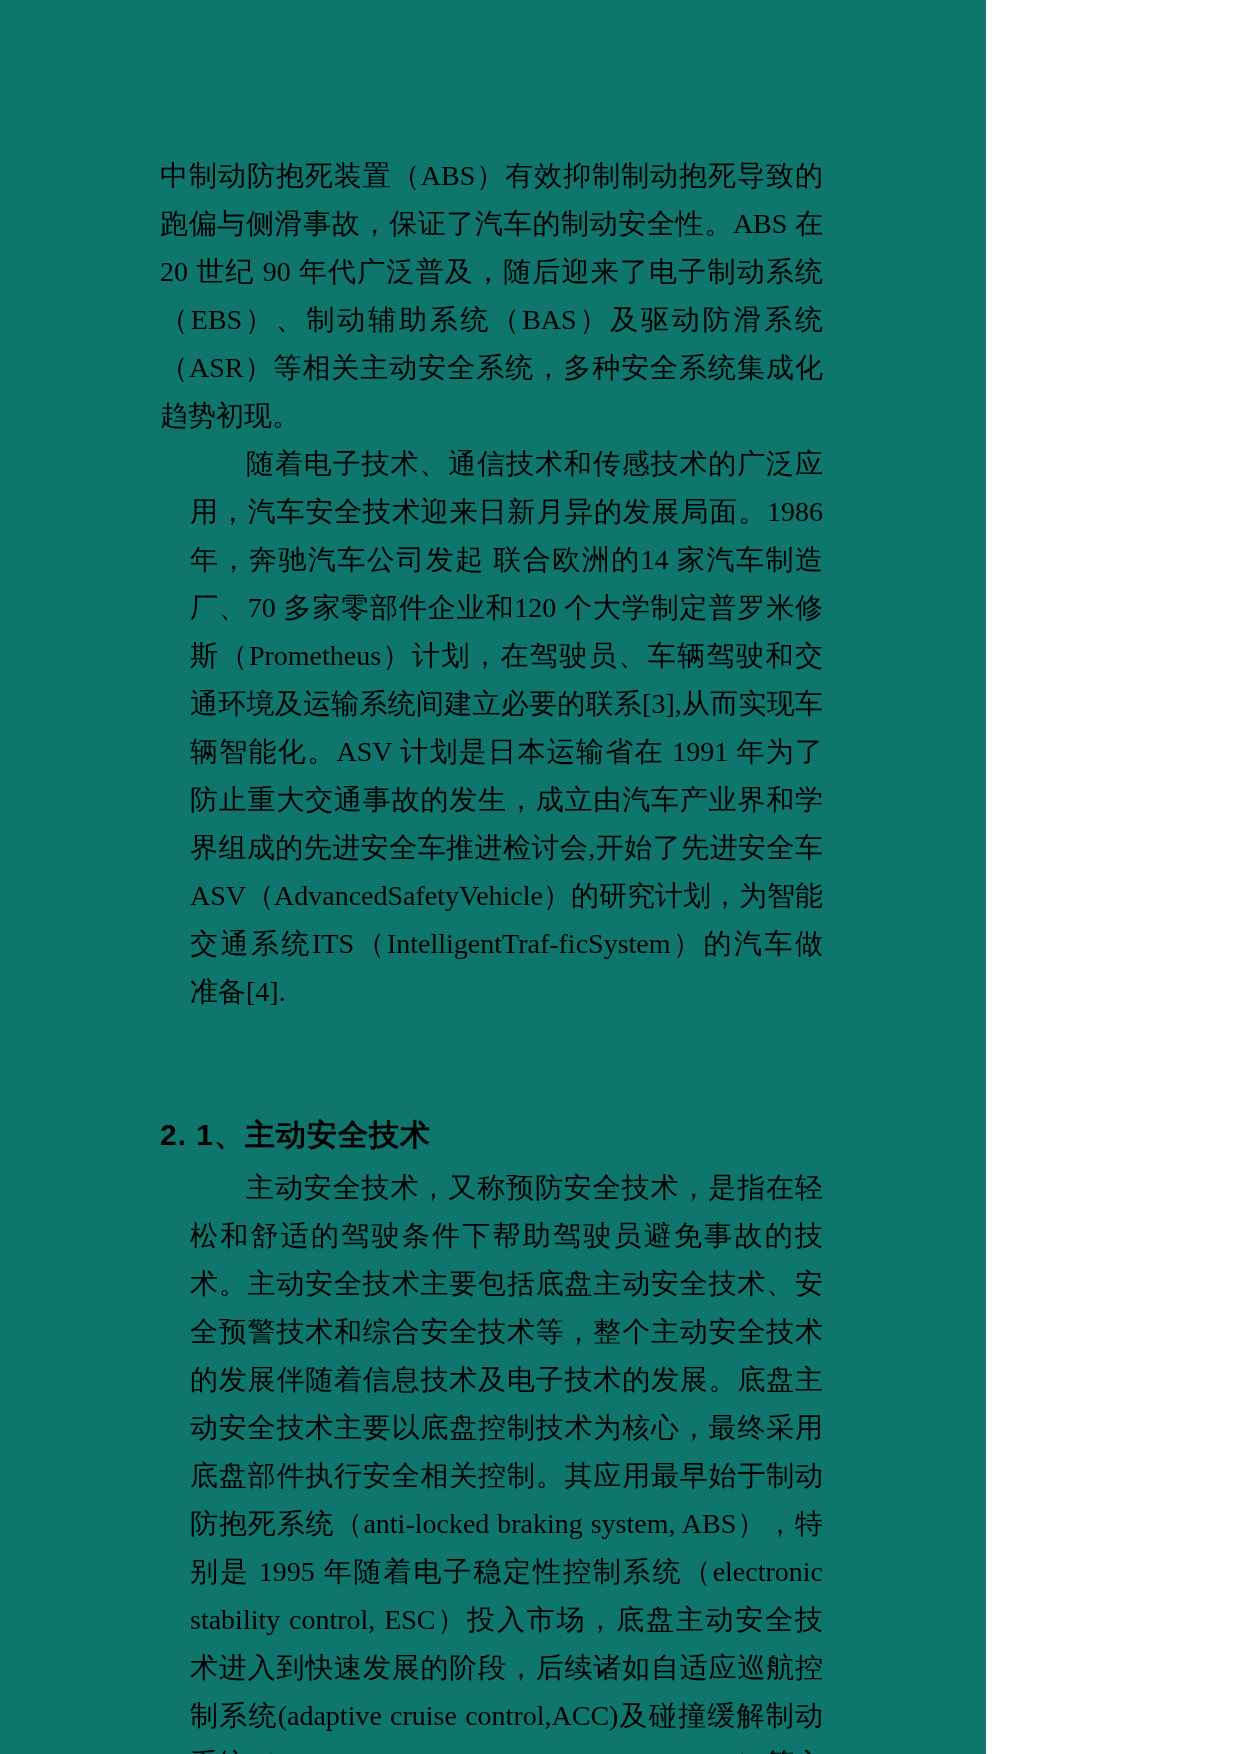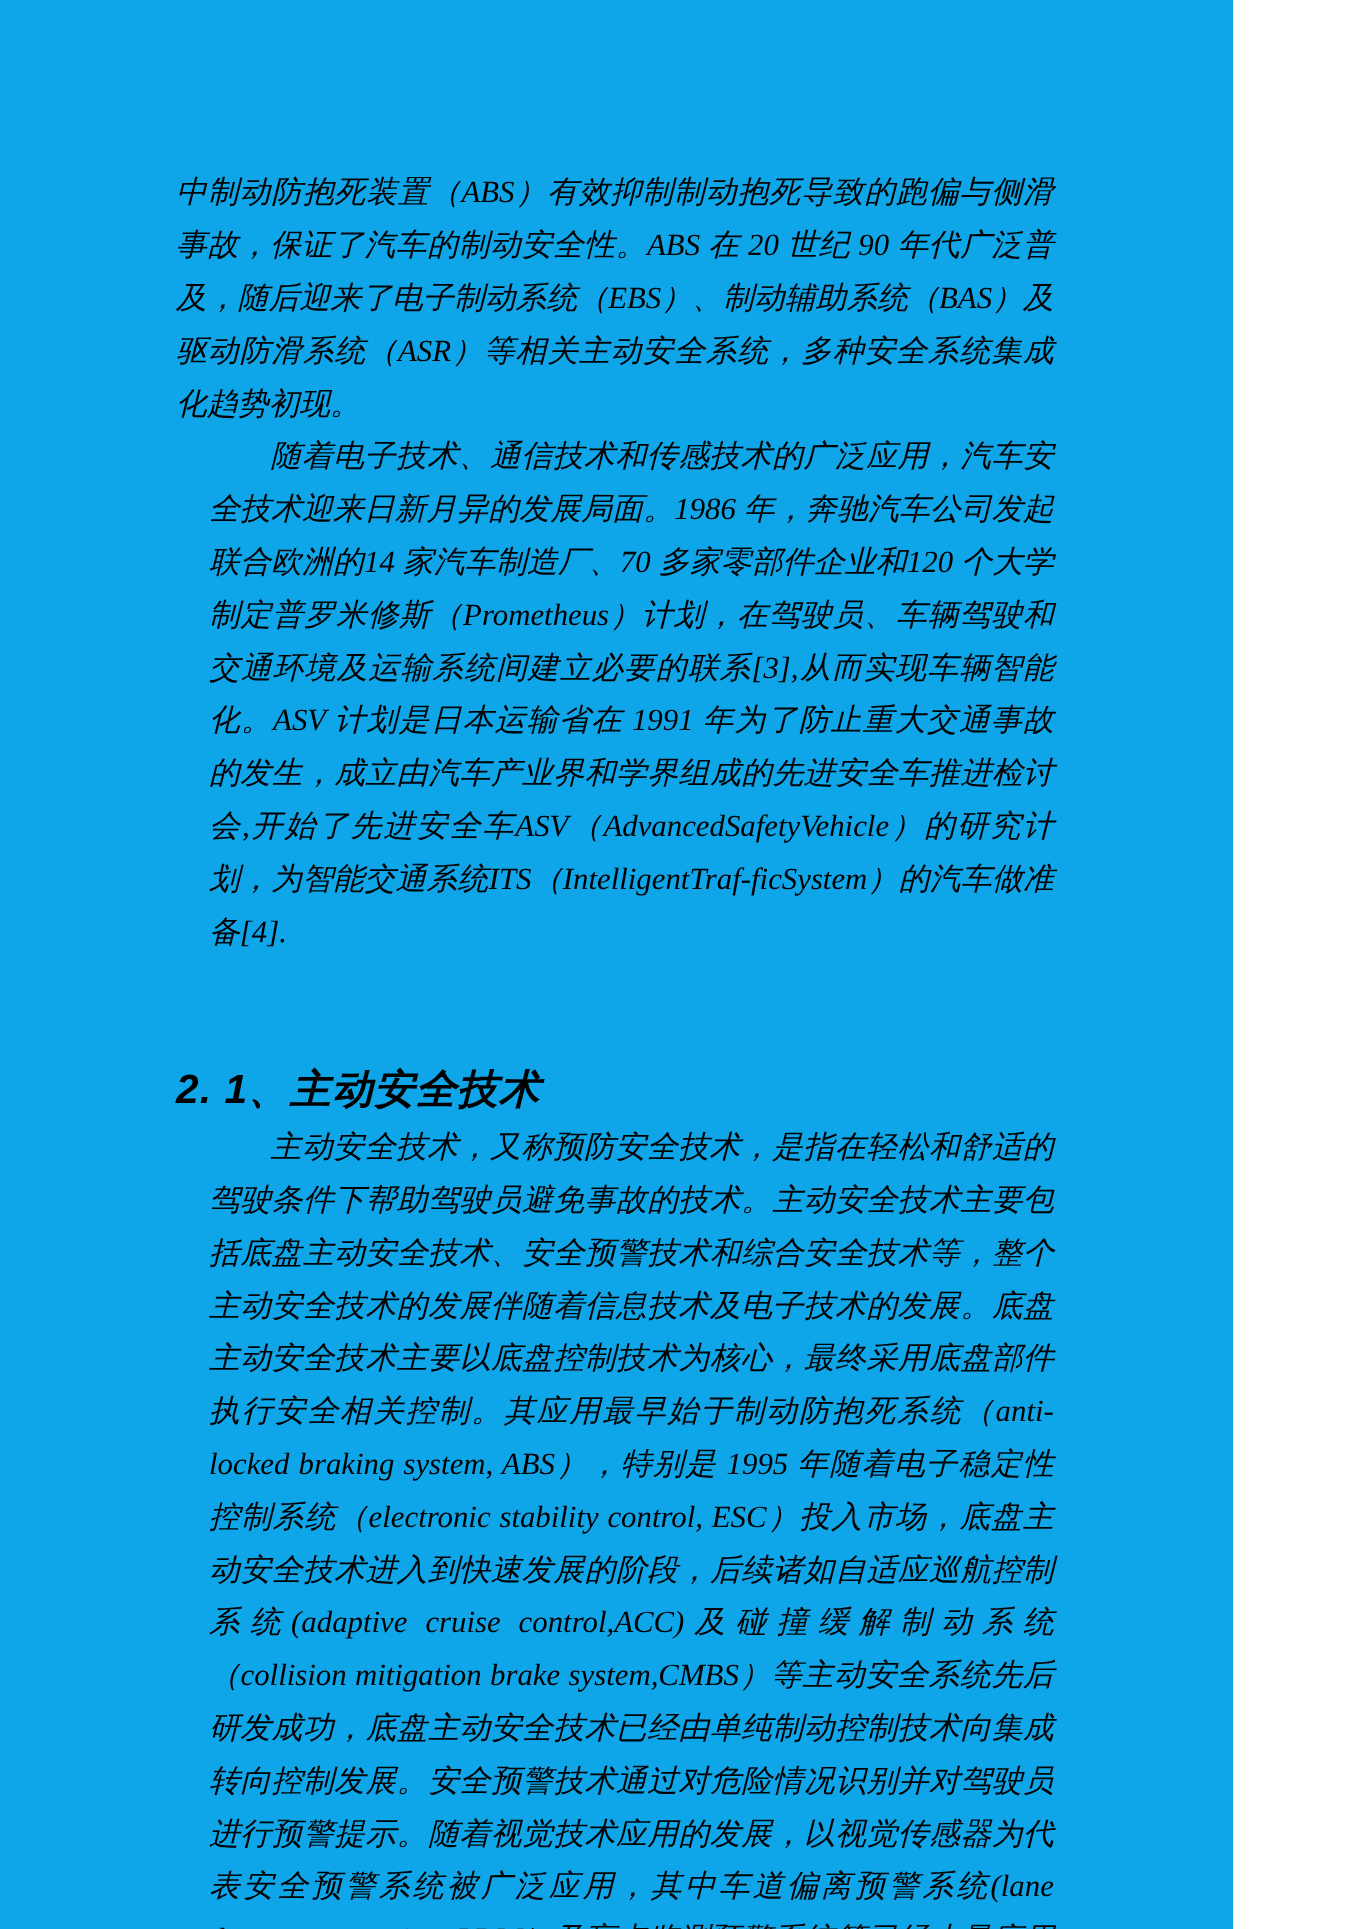--- a/index.html
+++ b/index.html
@@ -3,46 +3,45 @@
 <meta charset="utf-8">
 <title>Document Page</title>
 <style>
   html, body {
     margin: 0;
     padding: 0;
     background: #ffffff;
   }
   .page {
     position: relative;
-    width: 1121px;
+    width: 986px;
     height: 1754px;
     margin: 0;
-    background: #0ea5e9;
+    background: #0f766e;
     box-sizing: border-box;
     padding: 152px 163px 0 160px;
     color: #000000;
     font-family: "Liberation Serif", "DejaVu Serif", serif;
     font-size: 28px;
     line-height: 48px;
     text-align: justify;
     overflow: hidden;
-    font-style: italic;
   }
   .para {
     margin: 0;
     word-break: break-word;
   }
   .para.indent {
     text-indent: 56px;
     margin-left: 30px;
   }
   .section-heading {
     margin: 100px 0 10px 0;
     font-family: "Liberation Sans", "DejaVu Sans", sans-serif;
-    font-size: 37px;
+    font-size: 30px;
     font-weight: 700;
     line-height: 38px;
     text-align: left;
     letter-spacing: 1px;
   }
 </style>
 </head>
 <body>
 
 <main class="page">

